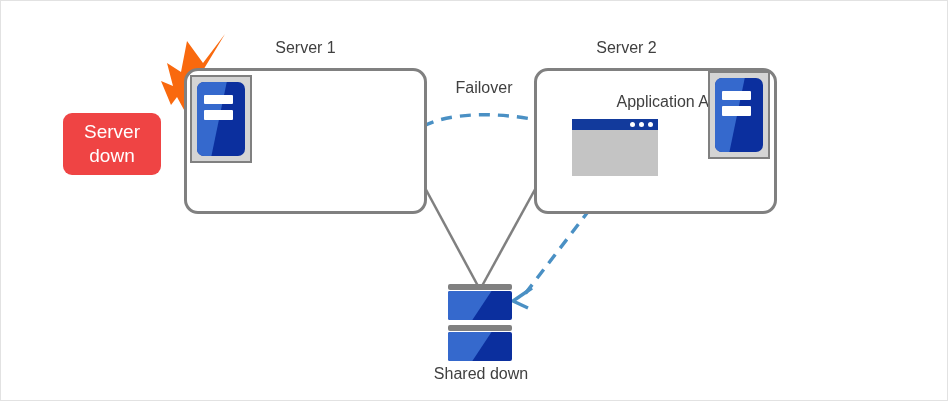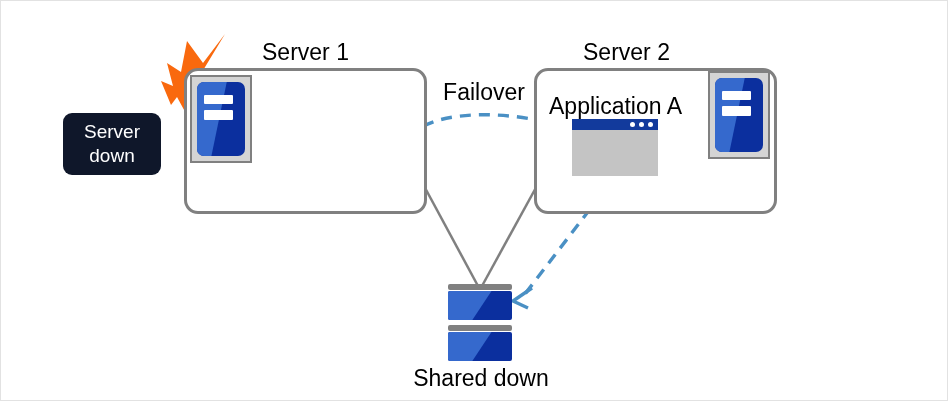--- a/index.html
+++ b/index.html
@@ -38,32 +38,32 @@
     border: 3px solid #808080;
     border-radius: 14px;
     background: #ffffff;
   }
   #server1-box { left: 183px; top: 67px; width: 243px; height: 146px; }
   #server2-box { left: 533px; top: 67px; width: 243px; height: 146px; }
 
   
   .caption {
     position: absolute;
-    font-size: 23px;
-    color: #000000;
+    font-size: 16px;
+    color: #404040;
     white-space: nowrap;
     text-align: center;
   }
   #server1-title { left: 183px; top: 38px; width: 243px; }
   #server2-title { left: 504px; top: 38px; width: 243px; }
   #shared-disk-title { left: 390px; top: 364px; width: 180px; }
   #failover-label { left: 408px; top: 78px; width: 150px; }
   #app-label {
     left: 548px; top: 92px; width: 160px;
-    text-align: left;
+    text-align: right;
   }
 
   
   .server-icon {
     position: absolute;
     background: #d4d4d4;
     border: 2px solid #808080;
     box-sizing: border-box;
     padding: 5px;
   }
@@ -140,21 +140,21 @@
     left: 0; top: 0;
     width: 100%; height: 100%;
     background: #3569cd;
     clip-path: polygon(0 0, 68% 0, 38% 100%, 0 100%);
   }
   .disk-gap { height: 5px; }
 
   
   #server-down-badge {
     left: 62px; top: 112px; width: 98px; height: 62px;
-    background: #0f172a;
+    background: #ef4444;
     border-radius: 9px;
     color: #ffffff;
     font-size: 19px;
     line-height: 24px;
     display: flex;
     flex-direction: column;
     align-items: center;
     justify-content: center;
     text-align: center;
   }

